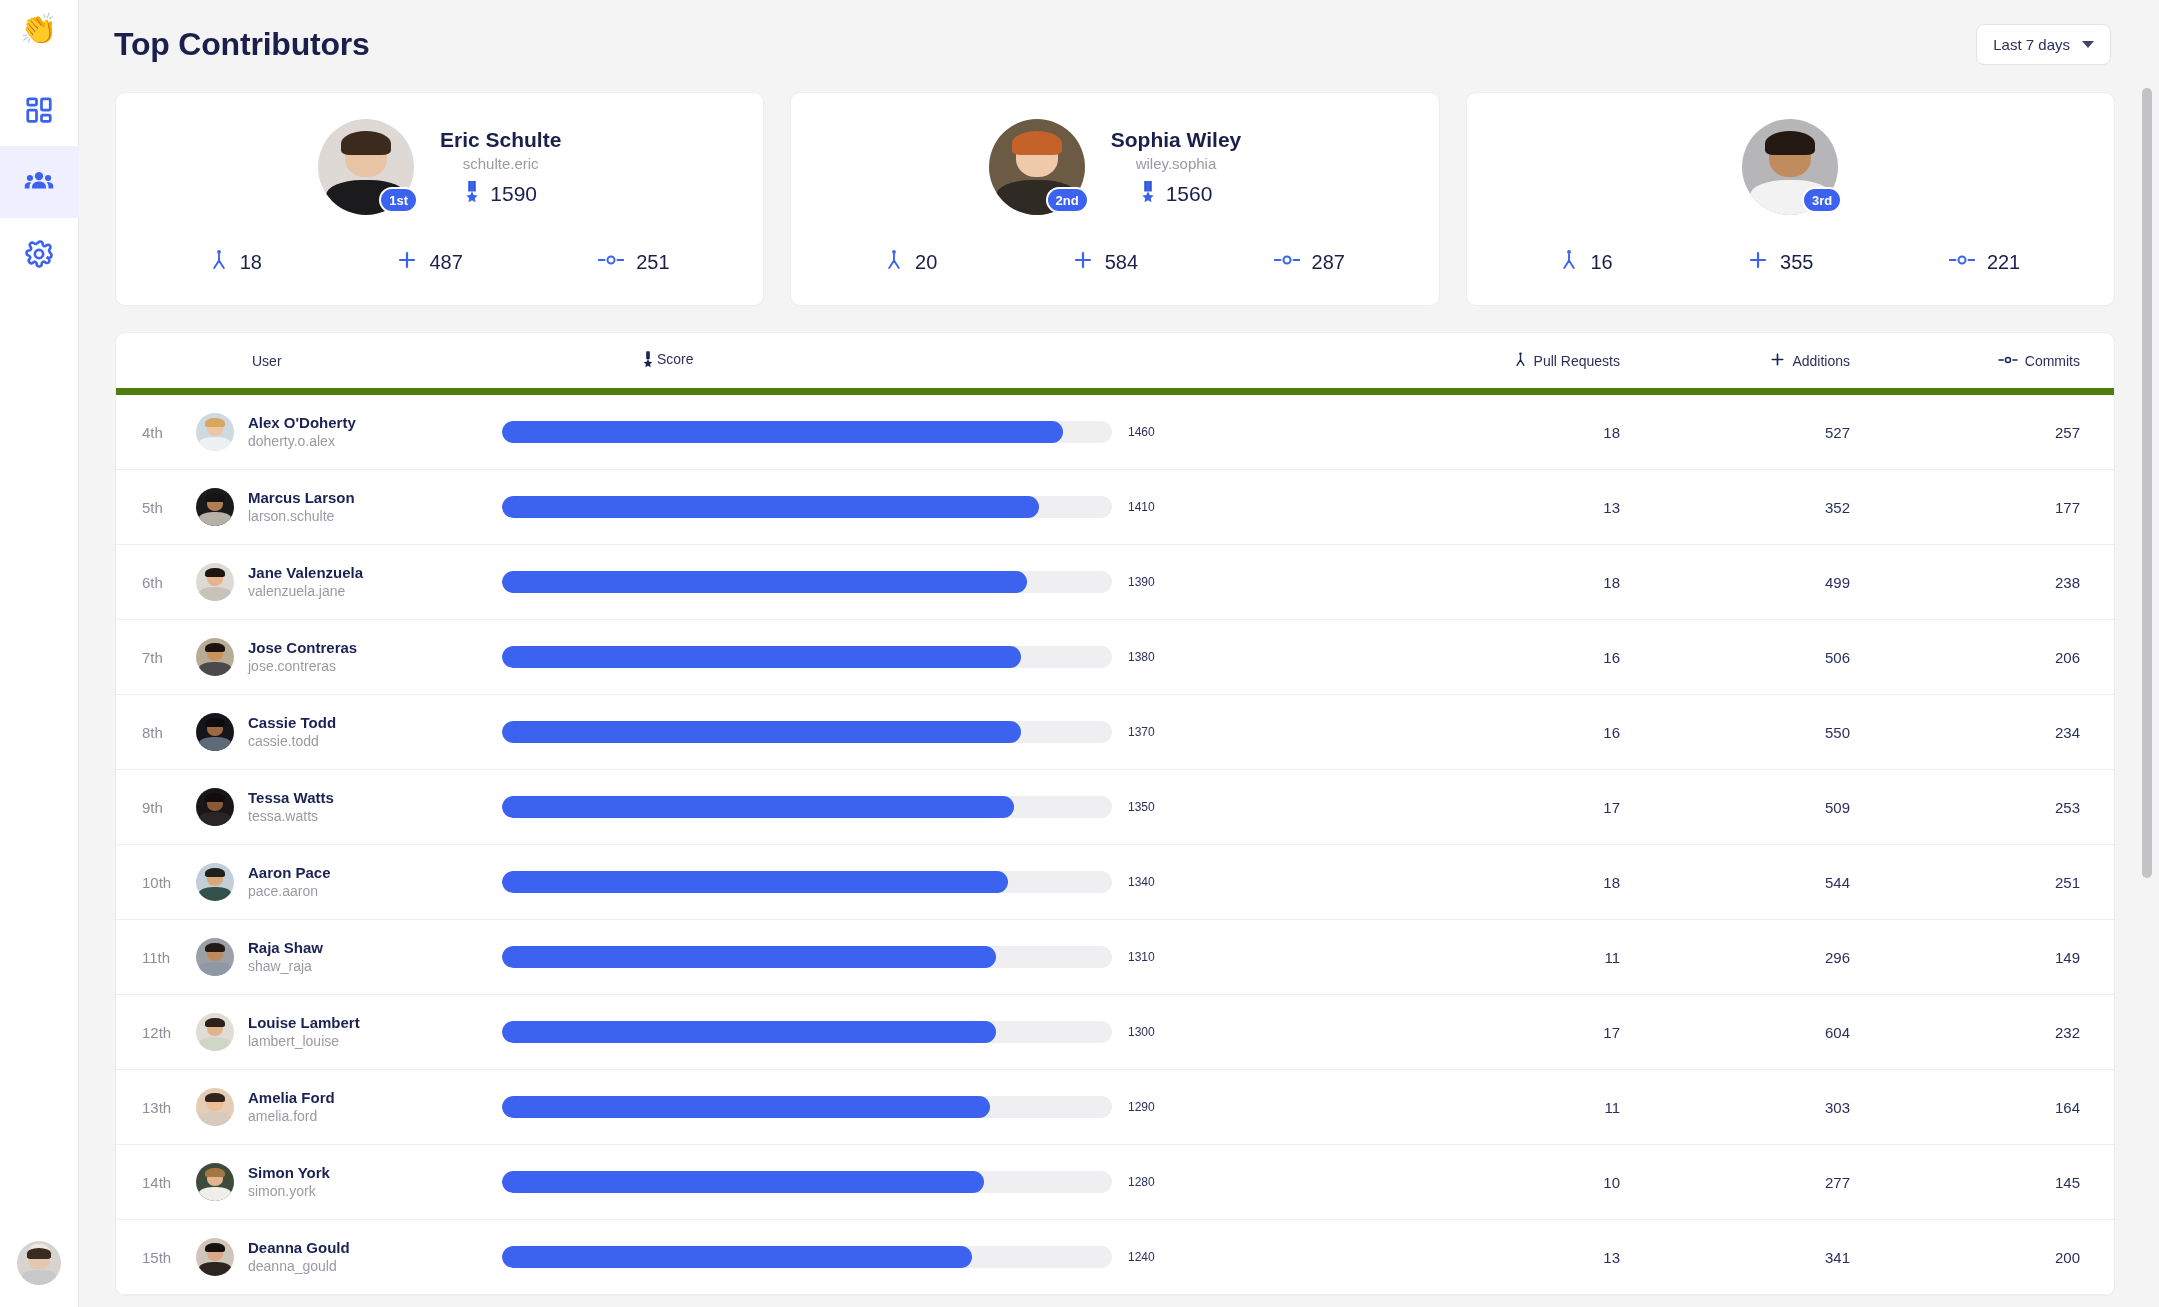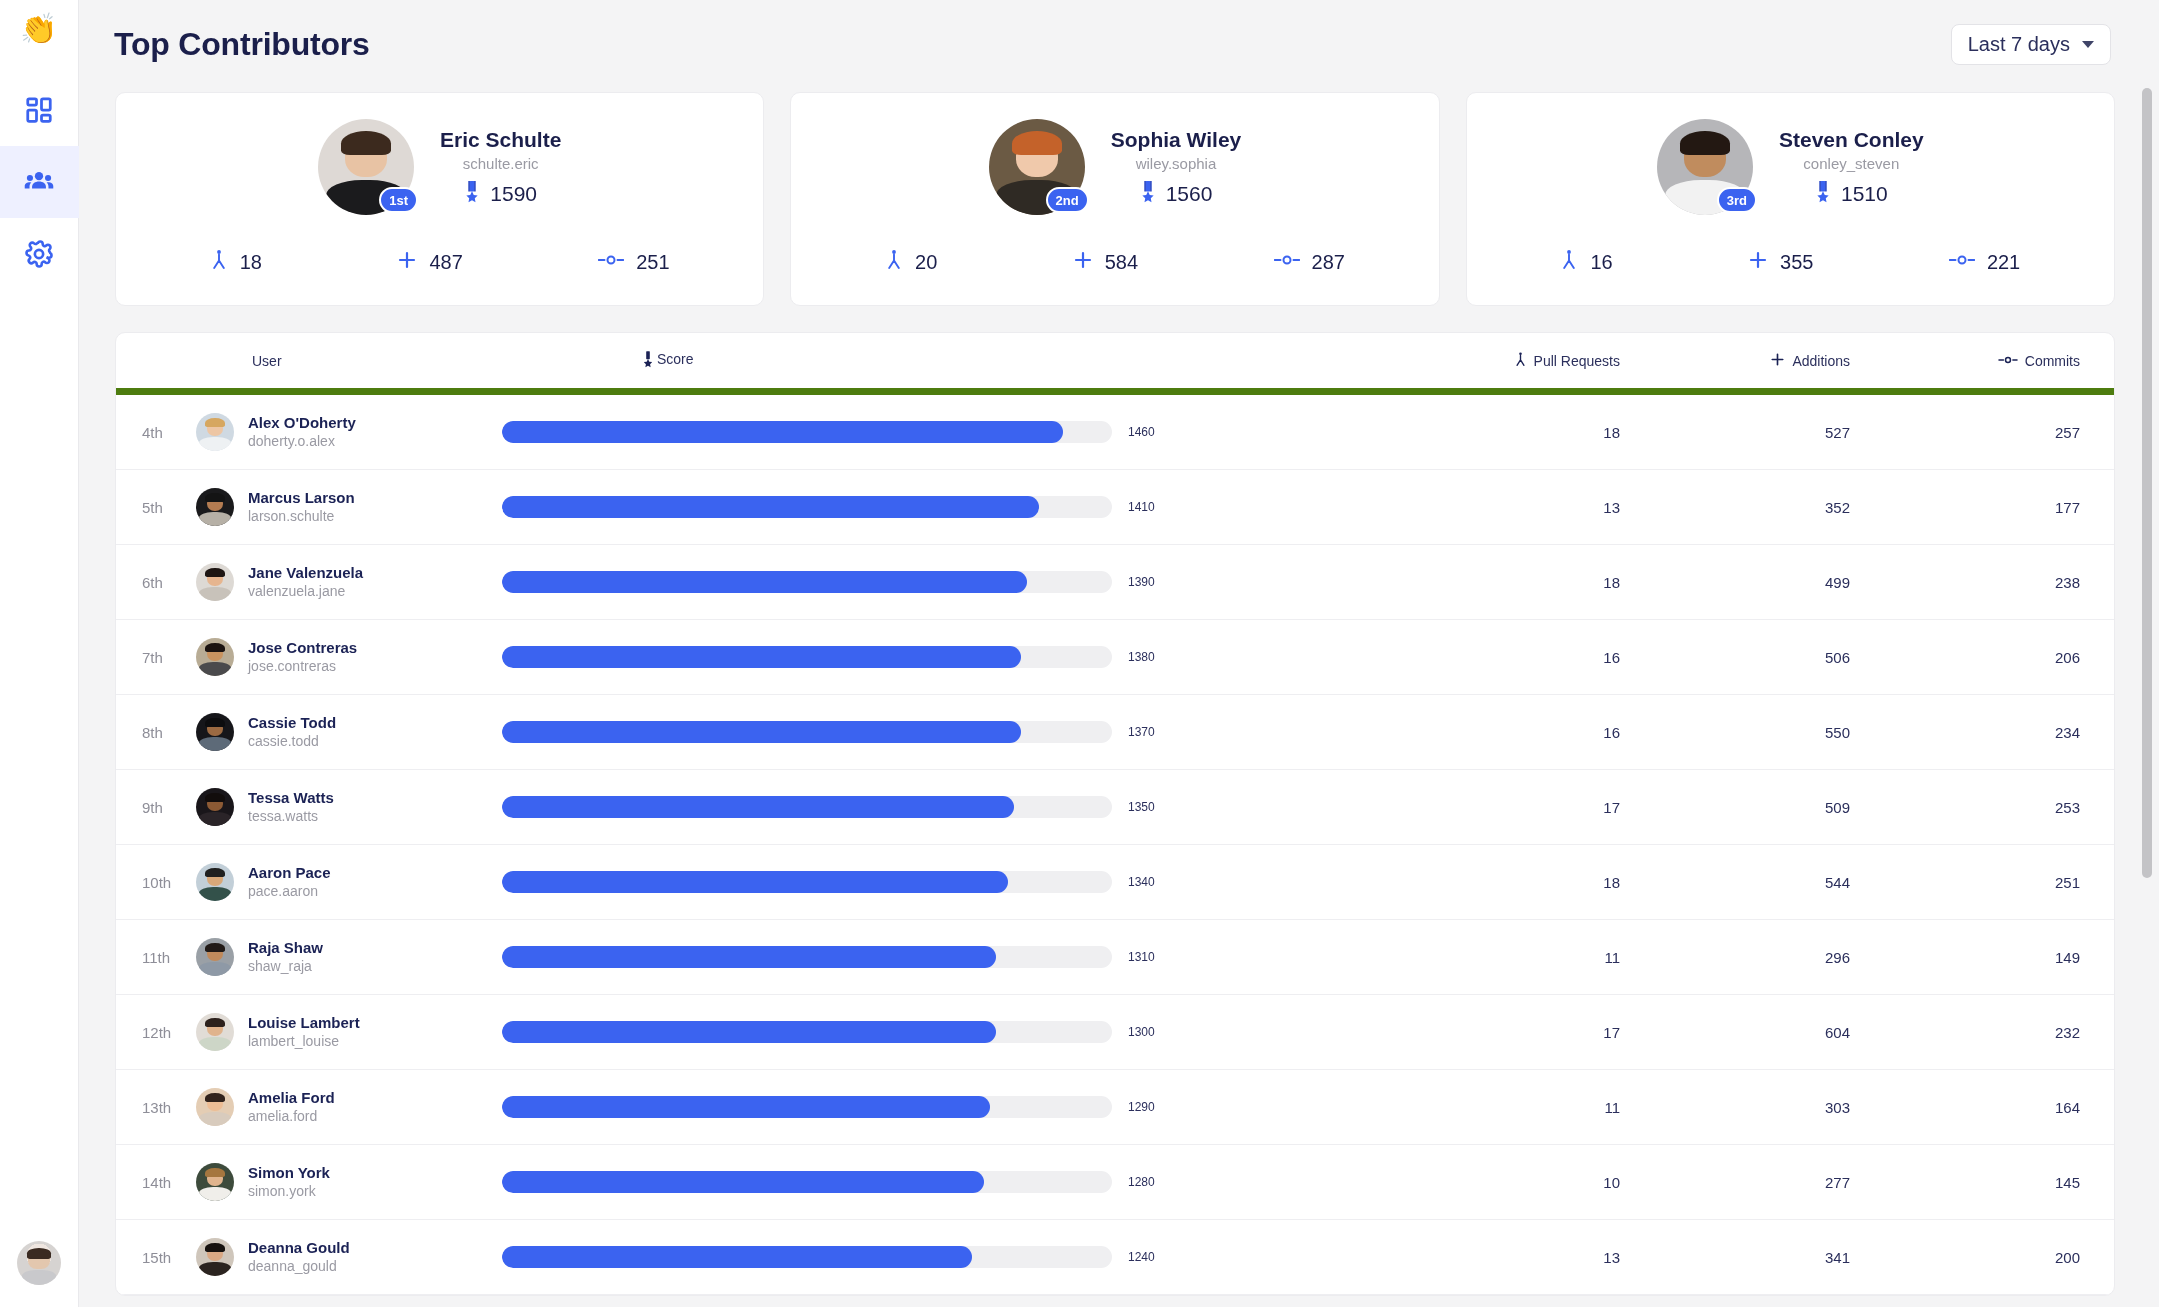--- a/index.html
+++ b/index.html
@@ -58,21 +58,21 @@
     height: 88px; display: flex; align-items: center; justify-content: space-between;
     padding: 0 8px 0 3px;
   }
   .page-title {
     font-size: 32px; font-weight: 700; color: #1b1f4b; letter-spacing: -0.2px;
   }
   .range-select {
     display: inline-flex; align-items: center; gap: 12px;
     height: 41px; padding: 0 16px;
     background: #fff; border: 1px solid #e3e3e7; border-radius: 8px;
-    font-size: 20px; color: #2b2f5c; cursor: pointer; white-space: nowrap;
+    font-size: 15px; color: #2b2f5c; cursor: pointer; white-space: nowrap;
   }
   .caret {
     width: 0; height: 0;
     border-left: 6px solid transparent; border-right: 6px solid transparent;
     border-top: 7px solid #3f4468;
   }
 
   
   .podium { display: flex; gap: 26px; padding: 4px 4px 0 4px; }
   .pcard {
@@ -323,35 +323,20 @@
       <article class="pcard">
         <div class="pcard-top">
           <div class="avatar-wrap">
             <div class="avatar" style="background:#b6b6b9">
               <div class="av-body" style="background:#f2f2f2"></div>
               <div class="av-head" style="background:#c08c5e"></div>
               <div class="av-hair" style="background:#231812"></div>
             </div>
             <div class="rank-badge">3rd</div>
           </div>
-          <div class="pcard-info">
-            <div class="pname">Steven Conley</div>
-            <div class="phandle">conley_steven</div>
-            <div class="pscore">
-              <span>
-                <svg width="16" height="22" viewBox="0 0 16 22" fill="#3b63f0">
-                  <rect x="5.6" y="0" width="4.8" height="10.5" rx="0.8"></rect>
-                  <rect x="4.3" y="0" width="1.6" height="10.5" fill="#2846c4"></rect>
-                  <rect x="10.1" y="0" width="1.6" height="10.5" fill="#2846c4"></rect>
-                  <path d="M8 10.2l1.75 3.72 3.9.5-2.87 2.8.73 4.05L8 19.3l-3.51 1.97.73-4.05-2.87-2.8 3.9-.5z"></path>
-                </svg>
-              </span>
-              <span class="pscore-val">1510</span>
-            </div>
-          </div>
         </div>
         <div class="pcard-stats">
           <div class="stat">
             <span>
               <svg width="18" height="22" viewBox="0 0 18 22" fill="none" stroke="#3b63f0" stroke-width="1.9" stroke-linecap="round">
                 <circle cx="9" cy="3" r="1.9" fill="#3b63f0" stroke="none"></circle>
                 <path d="M9 5.4v6.2M9 11.6L4.2 19M9 11.6L13.8 19"></path>
               </svg>
             </span>
             <span class="stat-val">16</span>

